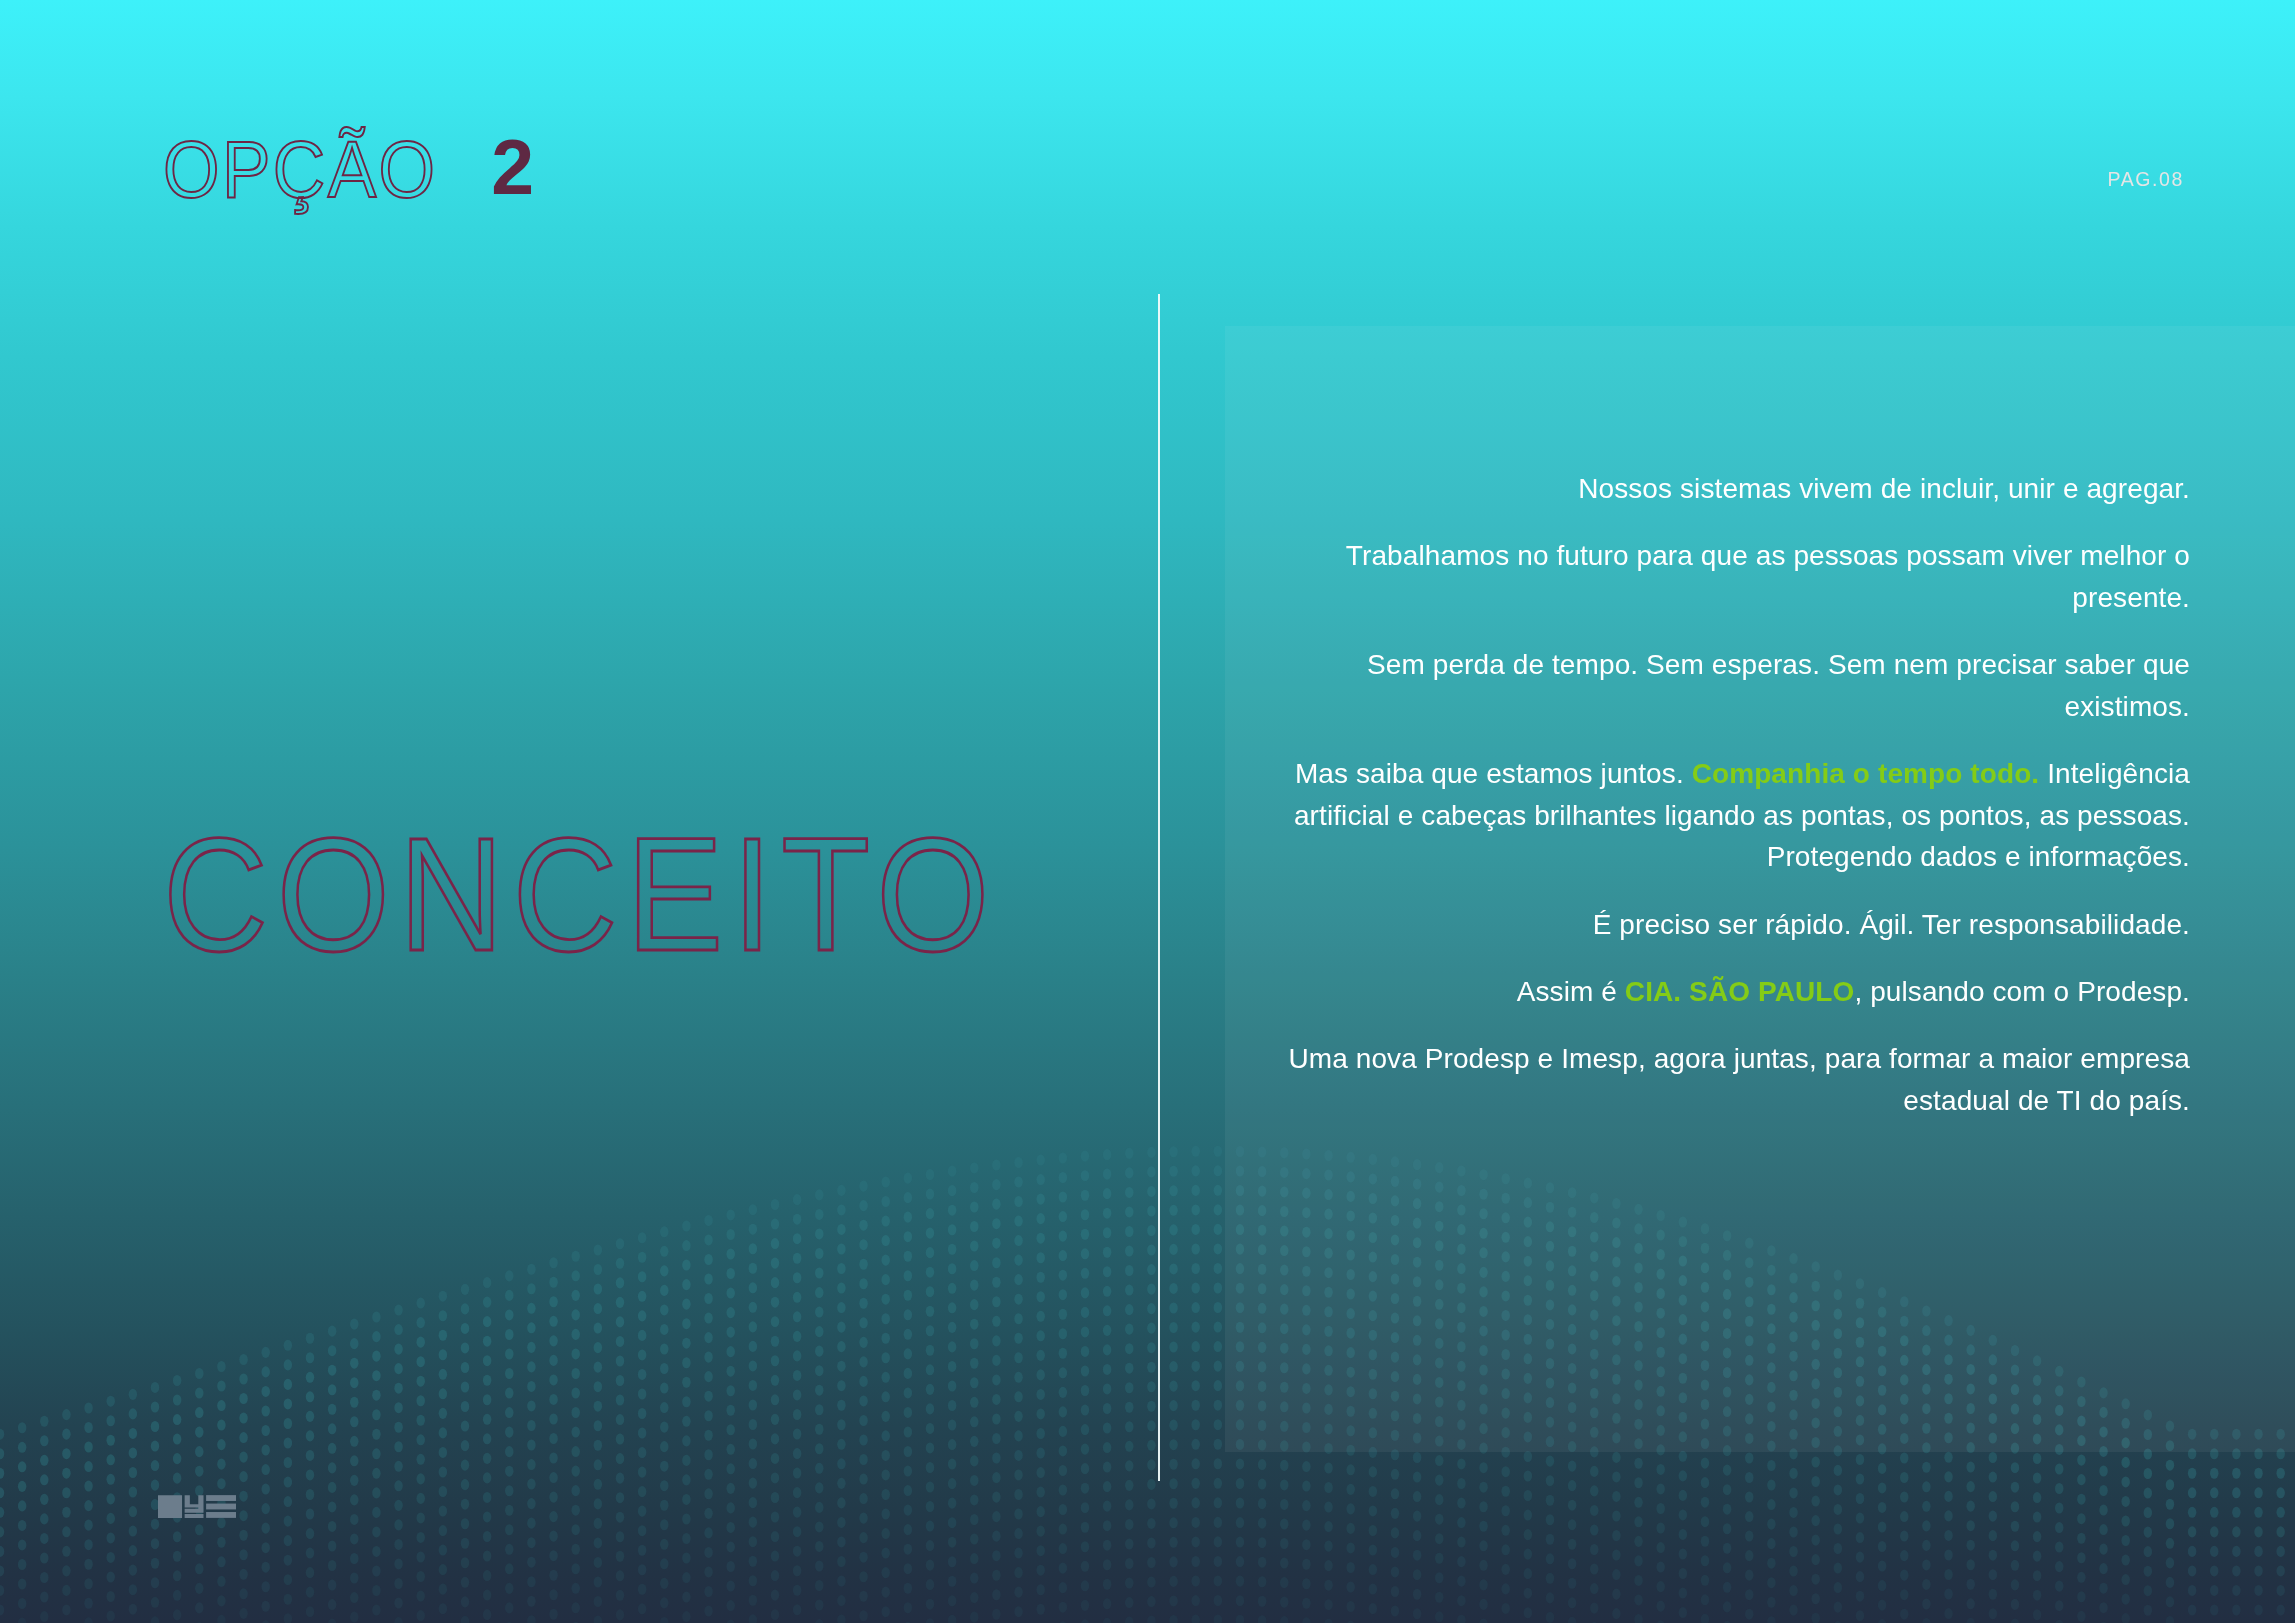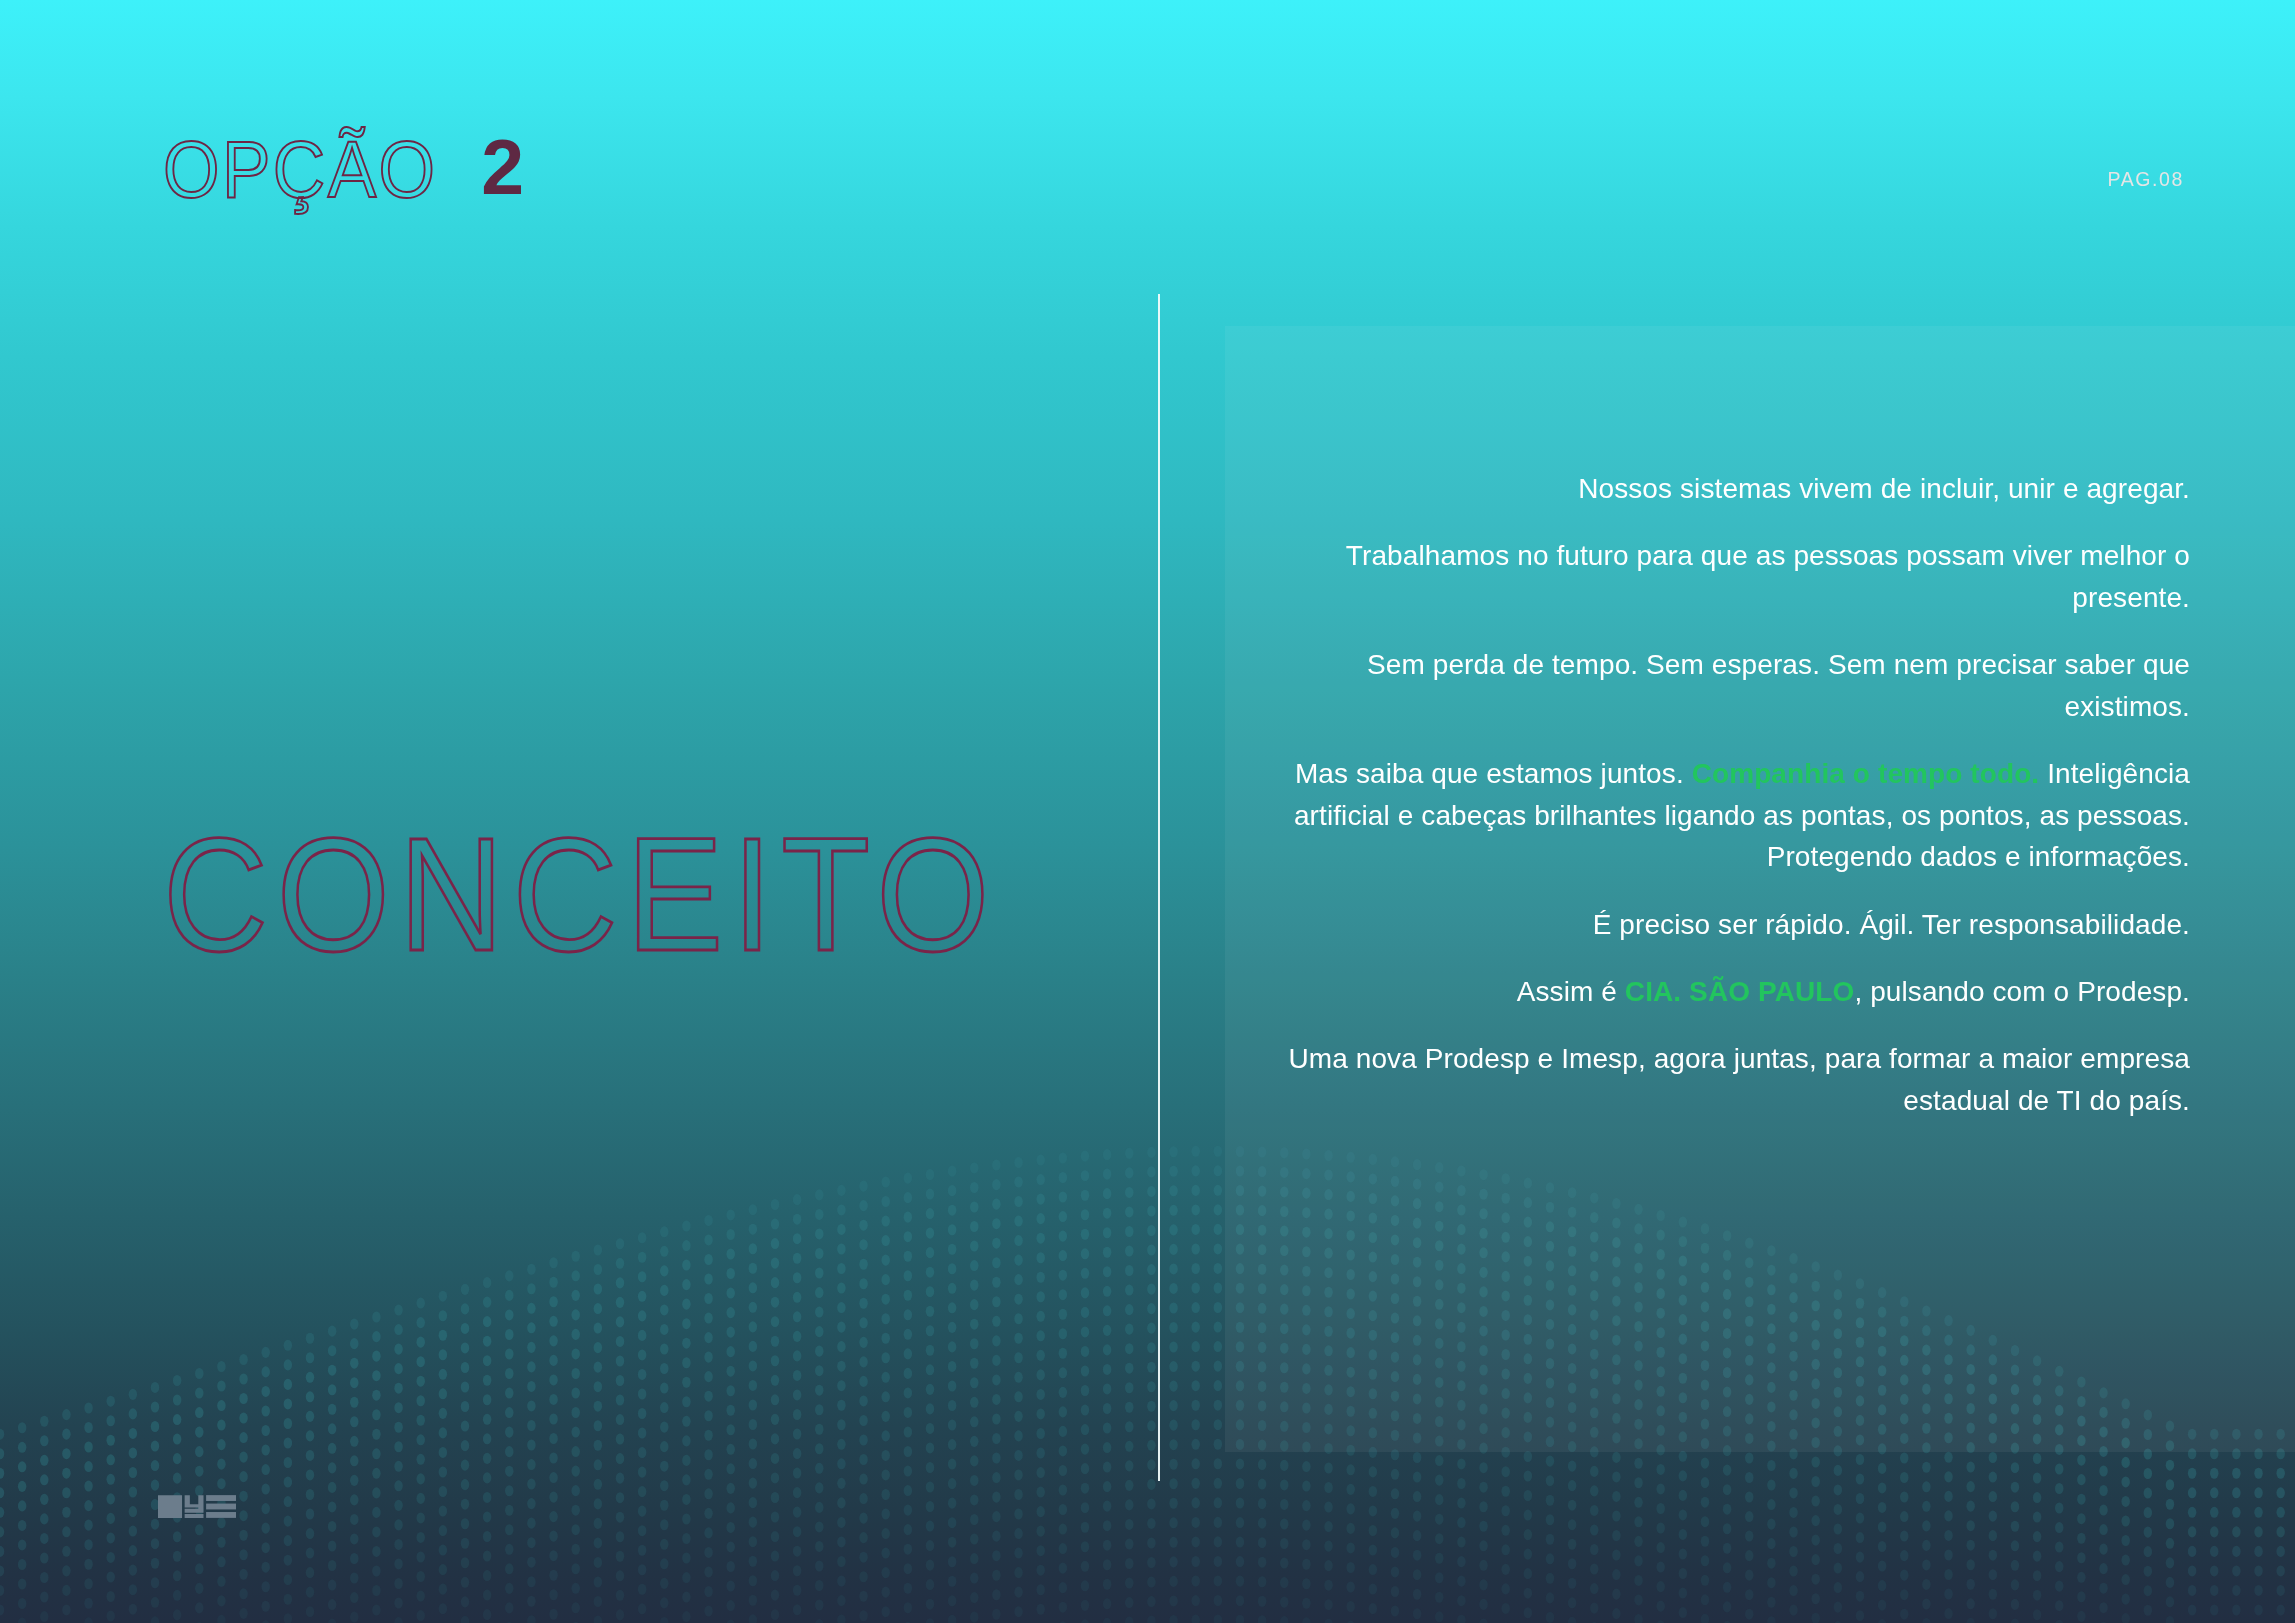--- a/index.html
+++ b/index.html
@@ -59,21 +59,21 @@
     width:2295px;
     height:261px;
   }
 
   .opcao-wrap {
     position:absolute;
     left:163px;
     top:130px;
     display:flex;
     align-items:flex-end;
-    gap:20px;
+    gap:30px;
   }
 
   .opcao-word {
     font-size:79px;
     letter-spacing:2.6px;
     line-height:1;
     font-weight:400;
     color:transparent;
     -webkit-text-stroke:2px #6e2544;
     text-stroke:2px #6e2544;
@@ -155,21 +155,21 @@
     margin-bottom:26px;
     white-space:pre-wrap;
     text-align:right;
   }
 
   .para:last-child { margin-bottom:8px; }
 
   .para b,
   .para .strong {
     font-weight:700;
-    color:#22c55e;
+    color:#84cc16;
   }
 
   
   .logo {
     position:absolute;
     left:158px;
     top:1495px;
     width:78px;
     height:23px;
   }

